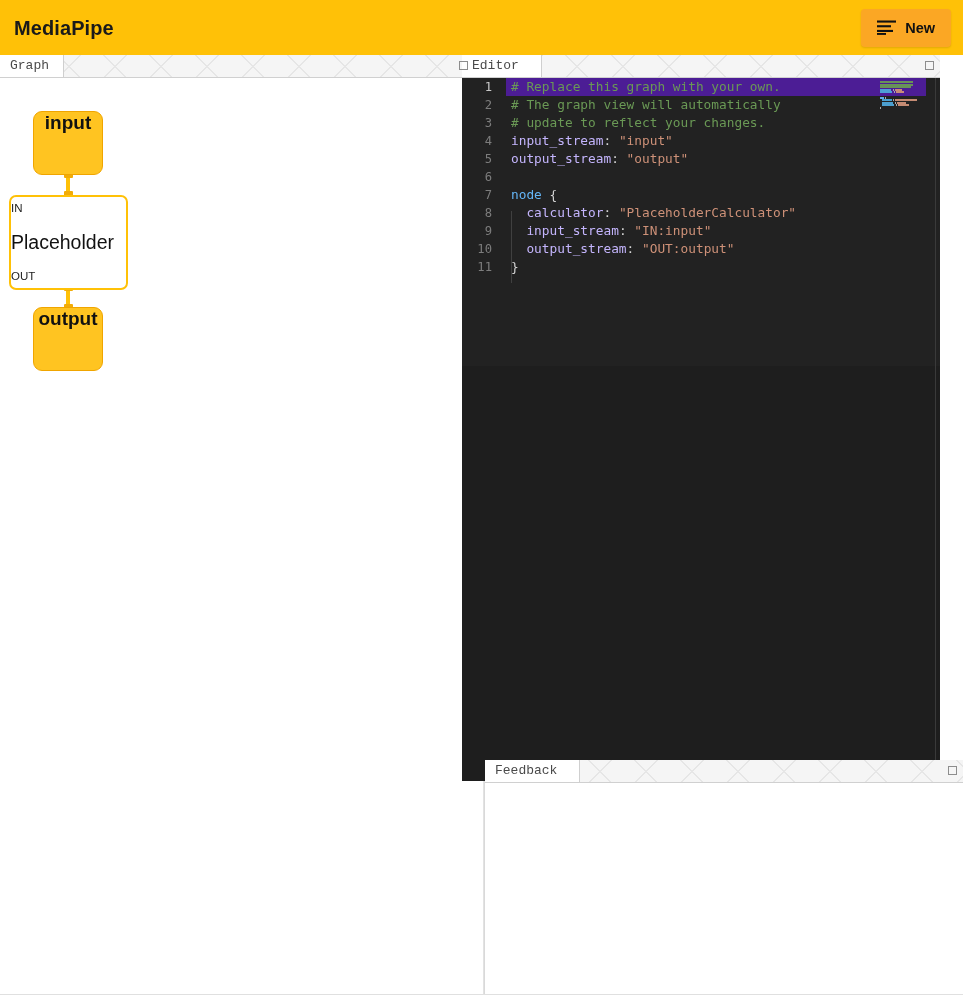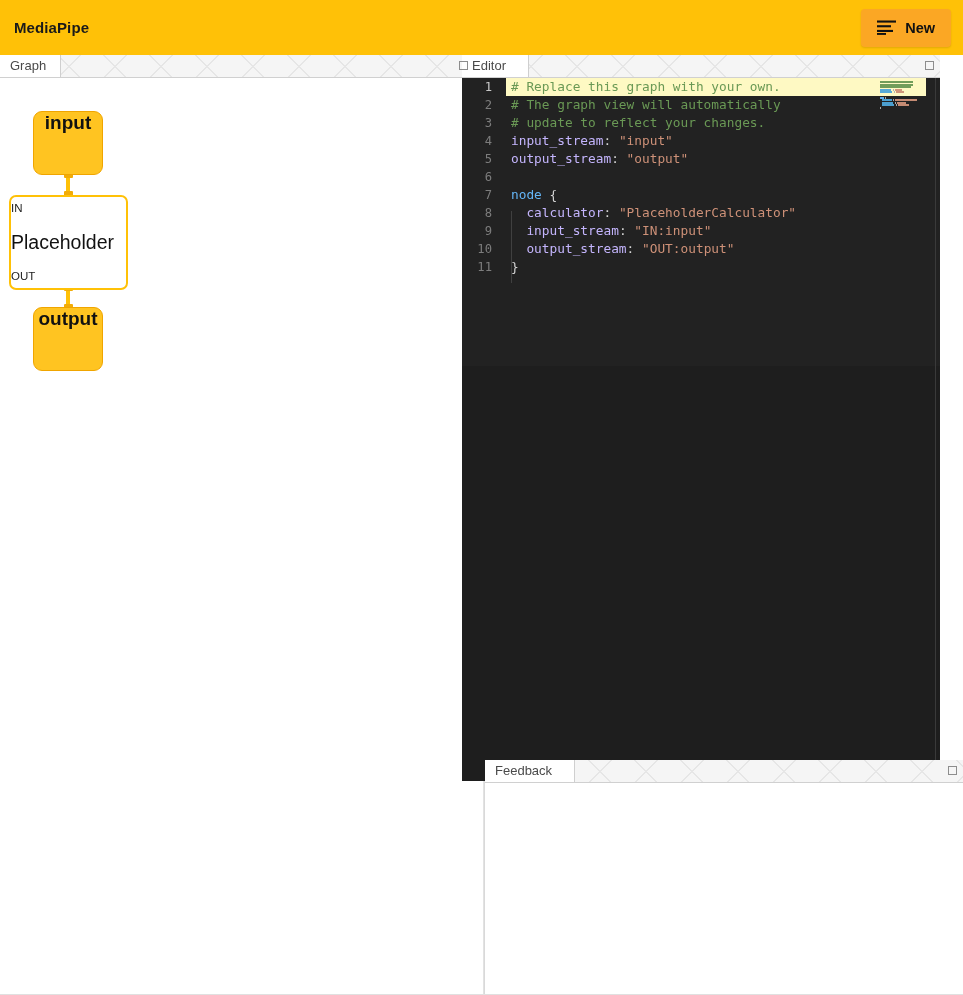--- a/index.html
+++ b/index.html
@@ -17,21 +17,21 @@
     position: absolute;
     left: 0; top: 0;
     width: 963px; height: 55px;
     background: #FFC107;
     display: flex;
     align-items: center;
     justify-content: space-between;
     padding: 0 12px 0 14px;
   }
   #app-title {
-    font-size: 15px;
+    font-size: 20px;
     font-weight: 700;
     color: #1a1a1a;
     letter-spacing: .1px;
     line-height: 1;
   }
   #header-actions {
     display: flex;
     align-items: center;
     gap: 8px;
   }
@@ -79,20 +79,21 @@
 
   
   .tabstrip {
     position: relative;
     height: 23px;
     background: #f5f5f5;
     border-bottom: 1px solid #d0d0d0;
     display: flex;
     align-items: flex-end;
     overflow: hidden;
+    font-family: Liberation Mono, monospace;
   }
   
   .tabstrip::after {
     content: "";
     position: absolute;
     left: 0; top: 0; right: 0; bottom: 0;
     background-image:
       linear-gradient(45deg, transparent 48.6%, #e6e6e6 48.6%, #e6e6e6 51.4%, transparent 51.4%),
       linear-gradient(-45deg, transparent 48.6%, #e6e6e6 48.6%, #e6e6e6 51.4%, transparent 51.4%);
     background-size: 46px 23px;
@@ -210,21 +211,21 @@
     line-height: 18px;
     white-space: pre;
   }
   .cline {
     position: relative;
     height: 18px;
     display: flex;
     align-items: center;
   }
   .cline.active .ln { color: #c8c8c8; }
-  .cline.active .ctext { background: #fef9c3; }
+  .cline.active .ctext { background: #4c1d95; }
   .ln {
     display: inline-block;
     width: 44px;
     text-align: right;
     padding-right: 14px;
     color: #7d7d7d;
     font-family: "DejaVu Sans Mono", "Liberation Mono", monospace;
     font-size: 12.2px;
     user-select: none;
   }

